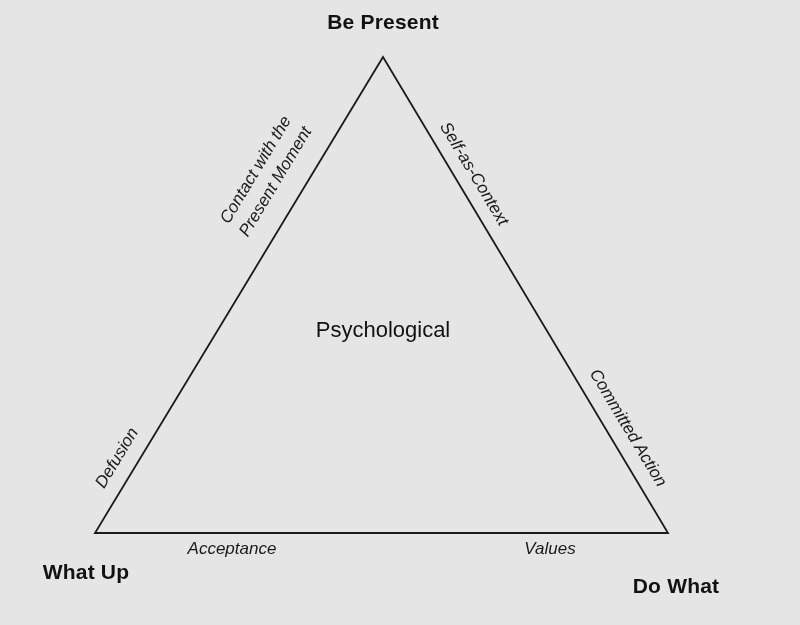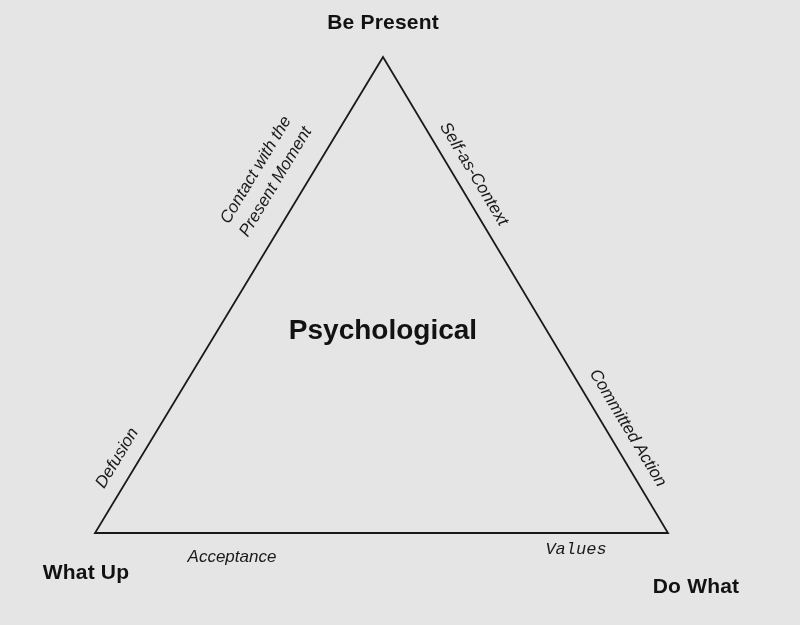--- a/index.html
+++ b/index.html
@@ -31,55 +31,55 @@
     }
     .edge-label {
       font-style: italic;
       font-size: 17px;
       color: #1a1a1a;
     }
     .rot-left  { transform: translate(-50%, -50%) rotate(-59deg); }
     .rot-right { transform: translate(-50%, -50%) rotate(59deg); }
     .two-line { text-align: center; line-height: 1.35; }
     .center-label {
-      font-weight: 700;
-      font-size: 28px;
+      font-weight: 400;
+      font-size: 22px;
       text-align: right;
       line-height: 1.55;
     }
   </style>
 </head>
 <body>
 
 <div class="stage">
 
   <svg class="triangle-svg" width="800" height="625" viewBox="0 0 800 625" aria-hidden="true">
     <polygon points="383,57 95,533 668,533" fill="none" stroke-width="1.8" stroke="#1a1a1a"></polygon>
   </svg>
 
   <div class="label vertex" style="left:383px; top:22px;">Be Present</div>
 
   <div class="label vertex" style="left:86px; top:572px;">What Up</div>
 
-  <div class="label vertex two-line" style="left:696px; top:586px;">
+  <div class="label vertex two-line" style="left:676px; top:586px;">
     <div>Do What</div>
   </div>
 
   <div class="label center-label" style="left:383px; top:330px;">
     <div>Psychological</div>
   </div>
 
   <div class="label edge-label two-line rot-left" style="left:266px; top:176px;">
     <div>Contact with the</div>
     <div>Present Moment</div>
   </div>
 
   <div class="label edge-label rot-left" style="left:117px; top:458px;">Defusion</div>
 
   <div class="label edge-label rot-right" style="left:474px; top:174px;">Self-as-Context</div>
 
   <div class="label edge-label rot-right" style="left:628px; top:428px;">Committed Action</div>
 
-  <div class="label edge-label" style="left:232px; top:549px;margin-top:8px;">Acceptance</div>
+  <div class="label edge-label" style="left:232px; top:549px;">Acceptance</div>
 
-  <div class="label edge-label" style="left:576px; top:549px;font-family:Liberation Mono, monospace;">Values</div>
+  <div class="label edge-label" style="left:550px; top:549px;">Values</div>
 
 </div>
 
 </body></html>

